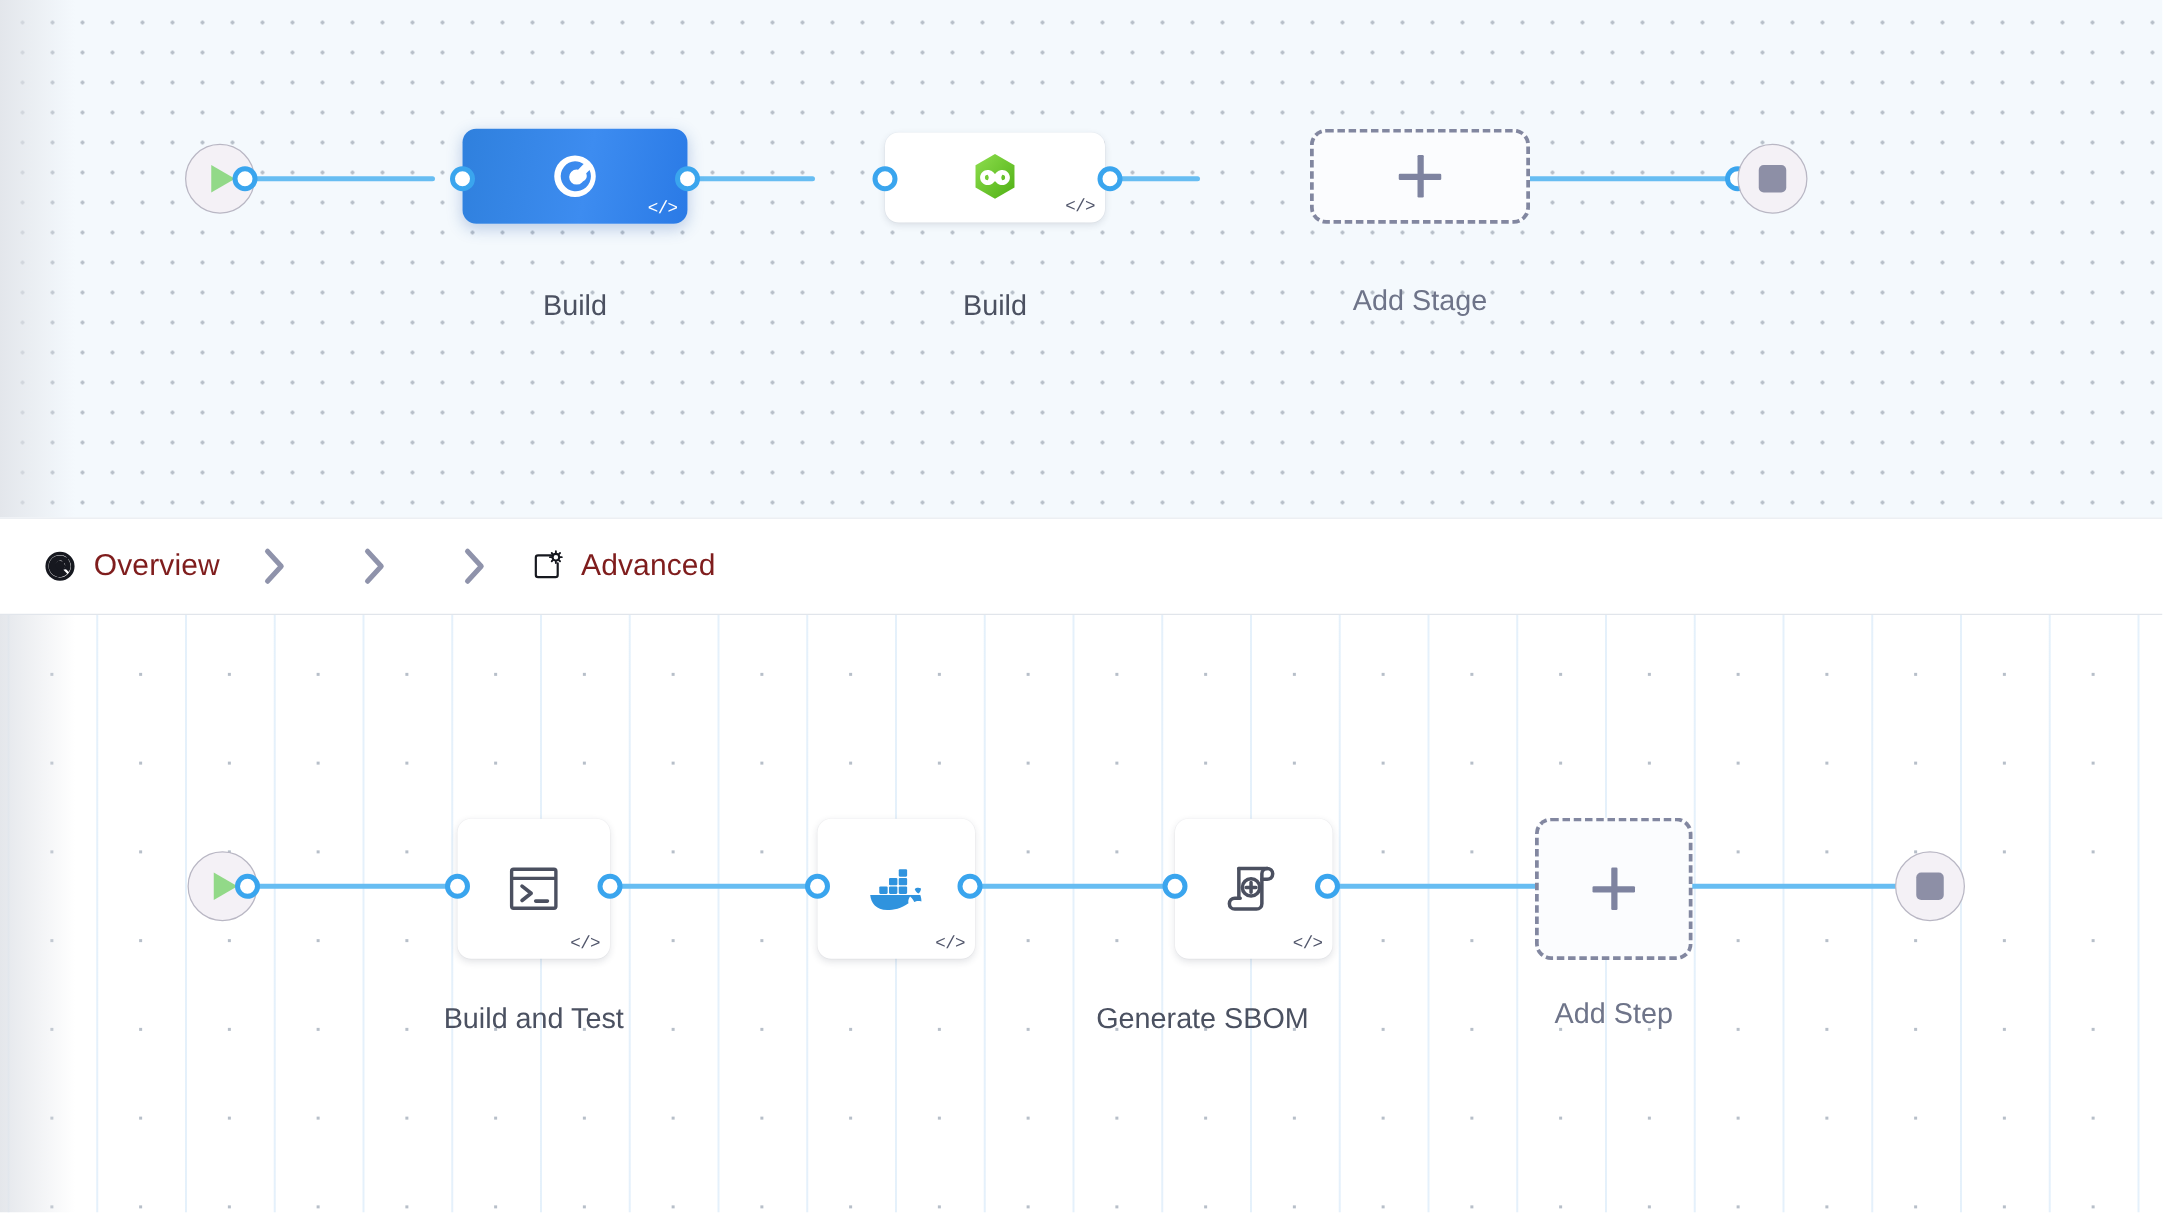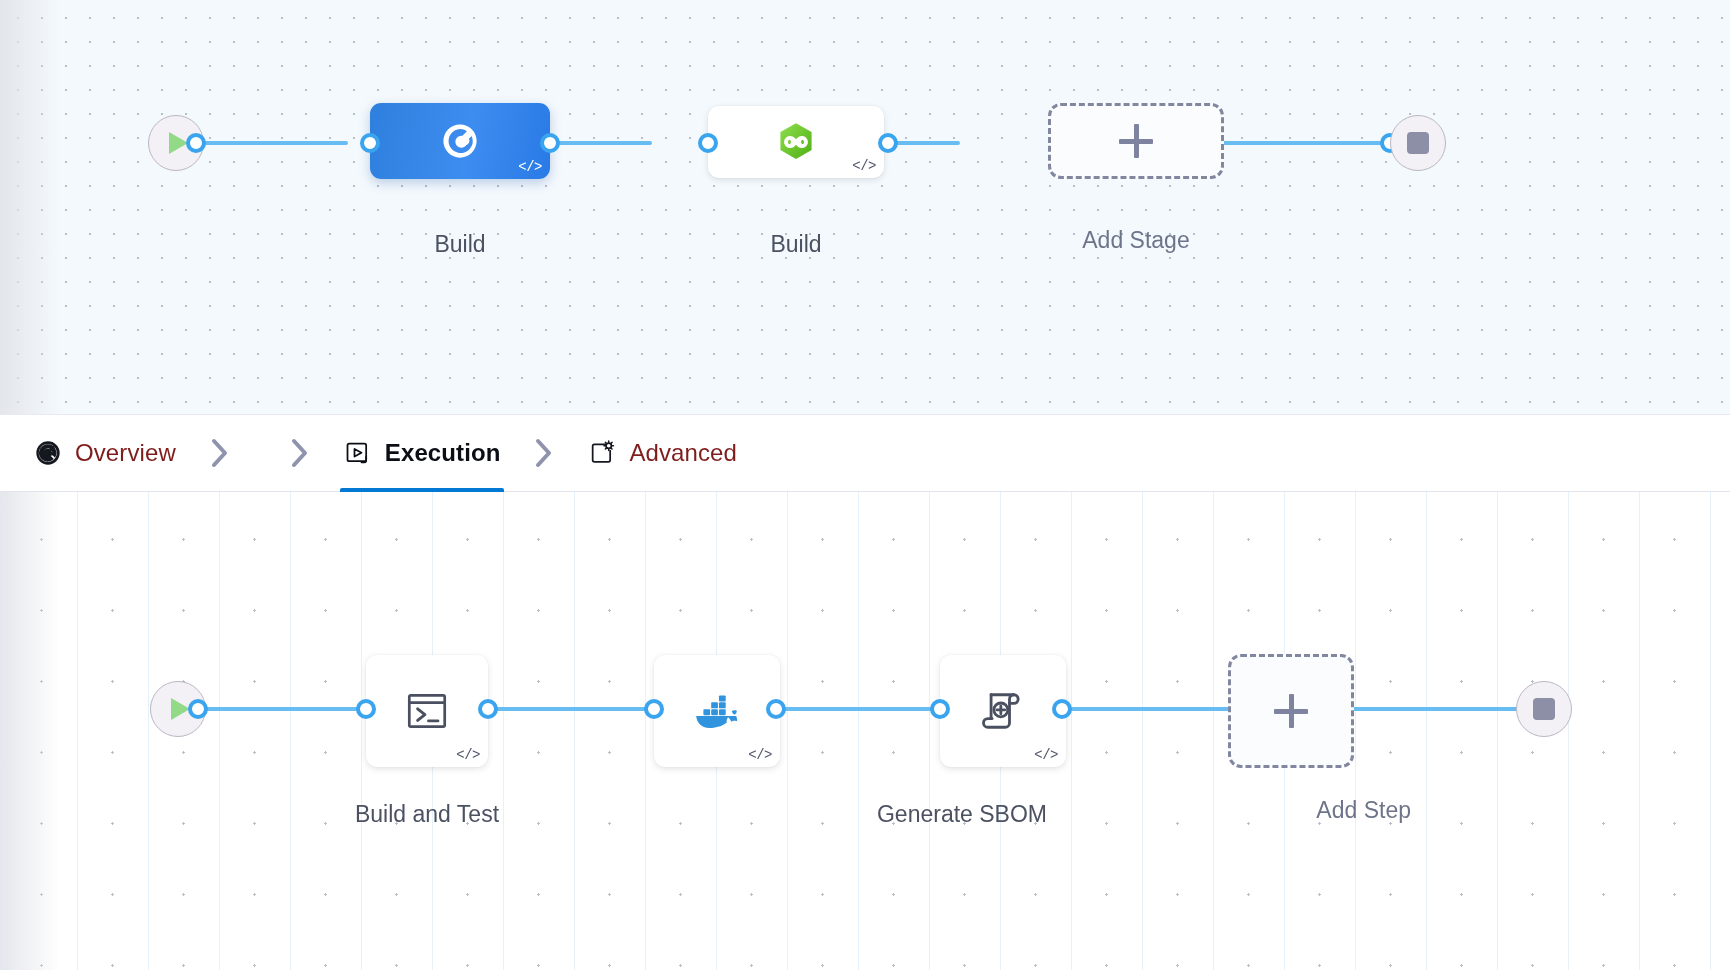--- a/index.html
+++ b/index.html
@@ -206,28 +206,20 @@
         </svg>
     </span>
 
 
     <span class="chev">
       <svg width="20" height="30" viewBox="0 0 20 30">
           <path d="M4 3 L15 15 L4 27" fill="none" stroke="#8f93ab" stroke-width="4" stroke-linecap="round" stroke-linejoin="round"></path>
         </svg>
     </span>
 
-    <div class="tab active">
-      <svg class="tab-ico" viewBox="0 0 48 48">
-        <rect x="6" y="8" width="32" height="30" rx="3" fill="none" stroke="#0b0e14" stroke-width="3"></rect>
-        <path d="M18 17 30 23.5 18 30z" fill="none" stroke="#0b0e14" stroke-width="3" stroke-linejoin="round"></path>
-        <path d="M38 30v7a3 3 0 0 1-3 3h-5" fill="none" stroke="#0b0e14" stroke-width="3" stroke-linecap="round"></path>
-      </svg>
-      <span class="tab-label">Execution</span>
-    </div>
 
     <span class="chev">
       <svg width="20" height="30" viewBox="0 0 20 30">
           <path d="M4 3 L15 15 L4 27" fill="none" stroke="#8f93ab" stroke-width="4" stroke-linecap="round" stroke-linejoin="round"></path>
         </svg>
     </span>
 
     <div class="tab">
       <svg class="tab-ico" viewBox="0 0 48 48">
         <path d="M30 9H11a3 3 0 0 0-3 3v24a3 3 0 0 0 3 3h24a3 3 0 0 0 3-3V20" fill="none" stroke="#16181f" stroke-width="3" stroke-linecap="round"></path>
@@ -306,21 +298,21 @@
     </div>
     <div class="dot" style="left:930px;top:207px;"></div>
     <div class="dot" style="left:1052px;top:207px;"></div>
     <div class="label" style="left:842px;top:308px;width:240px;">Generate SBOM</div>
 
     <div class="node" style="left:1228px;top:162px;">
       <div class="addcard" style="width:126px;height:114px;">
         <div class="plus"></div>
       </div>
     </div>
-    <div class="label muted" style="left:1171px;top:304px;width:240px;text-align:right;">Add Step</div>
+    <div class="label muted" style="left:1171px;top:304px;width:240px;">Add Step</div>
 
     <div class="dot" style="left:1518px;top:207px;"></div>
     <div class="node" style="left:1516px;top:189px;">
       <div class="term">
         <div class="stop-sq"></div>
       </div>
     </div>
 
     <div class="edge-fade"></div>
   </div>

